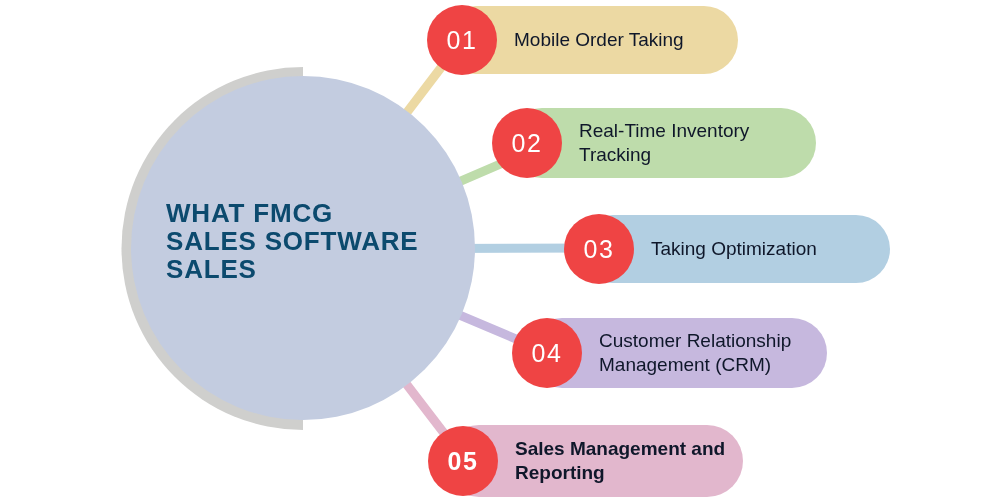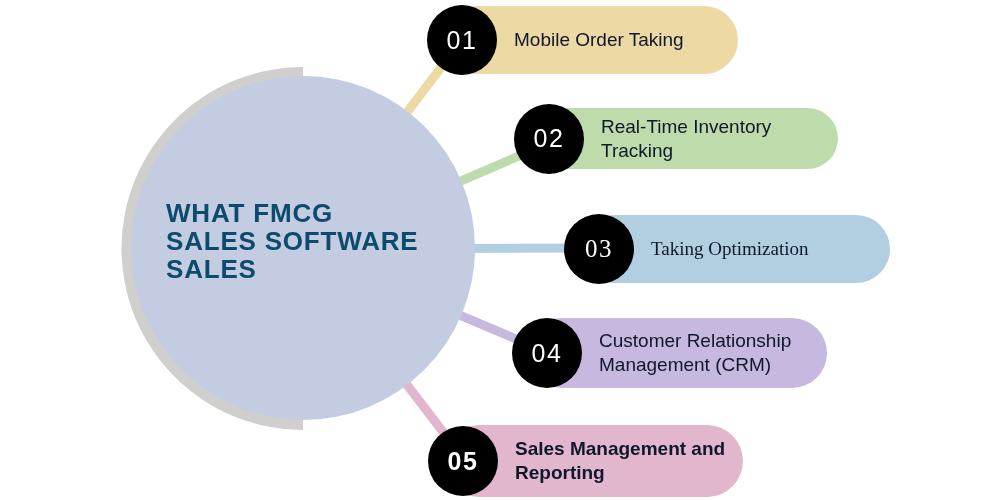--- a/index.html
+++ b/index.html
@@ -27,33 +27,33 @@
     line-height: 28px;
     color: #0c4a6e;
   }
   .pill {
     position: absolute;
     border-radius: 36px;
     display: flex;
     align-items: center;
   }
   .item-1 { left: 442px; top: 6px;   width: 296px; height: 68px; background: #ecd9a3; }
-  .item-2 { left: 529px; top: 108px; width: 309px; height: 61px; background: #bedcab; }
-  .item-3 { left: 579px; top: 215px; width: 311px; height: 68px; background: #b2cfe2; font-family: Liberation Serif, serif; }
+  .item-2 { left: 507px; top: 108px; width: 309px; height: 70px; background: #bedcab; }
+  .item-3 { left: 579px; top: 215px; width: 311px; height: 68px; background: #b2cfe2; }
   .item-4 { left: 527px; top: 318px; width: 300px; height: 70px; background: #c6b8de; }
   .item-5 { left: 443px; top: 425px; width: 300px; height: 72px; background: #e2b7cd; font-weight: bold; }
   .badge {
     position: absolute;
     left: -15px;
     top: 50%;
     transform: translateY(-50%);
     width: 70px;
     height: 70px;
     border-radius: 50%;
-    background: #000000;
+    background: #ef4444;
     color: #ffffff;
     display: flex;
     align-items: center;
     justify-content: center;
     font-size: 25px;
     letter-spacing: 1.5px;
     text-align: right;
   }
   .pill-label {
     padding-left: 72px;

